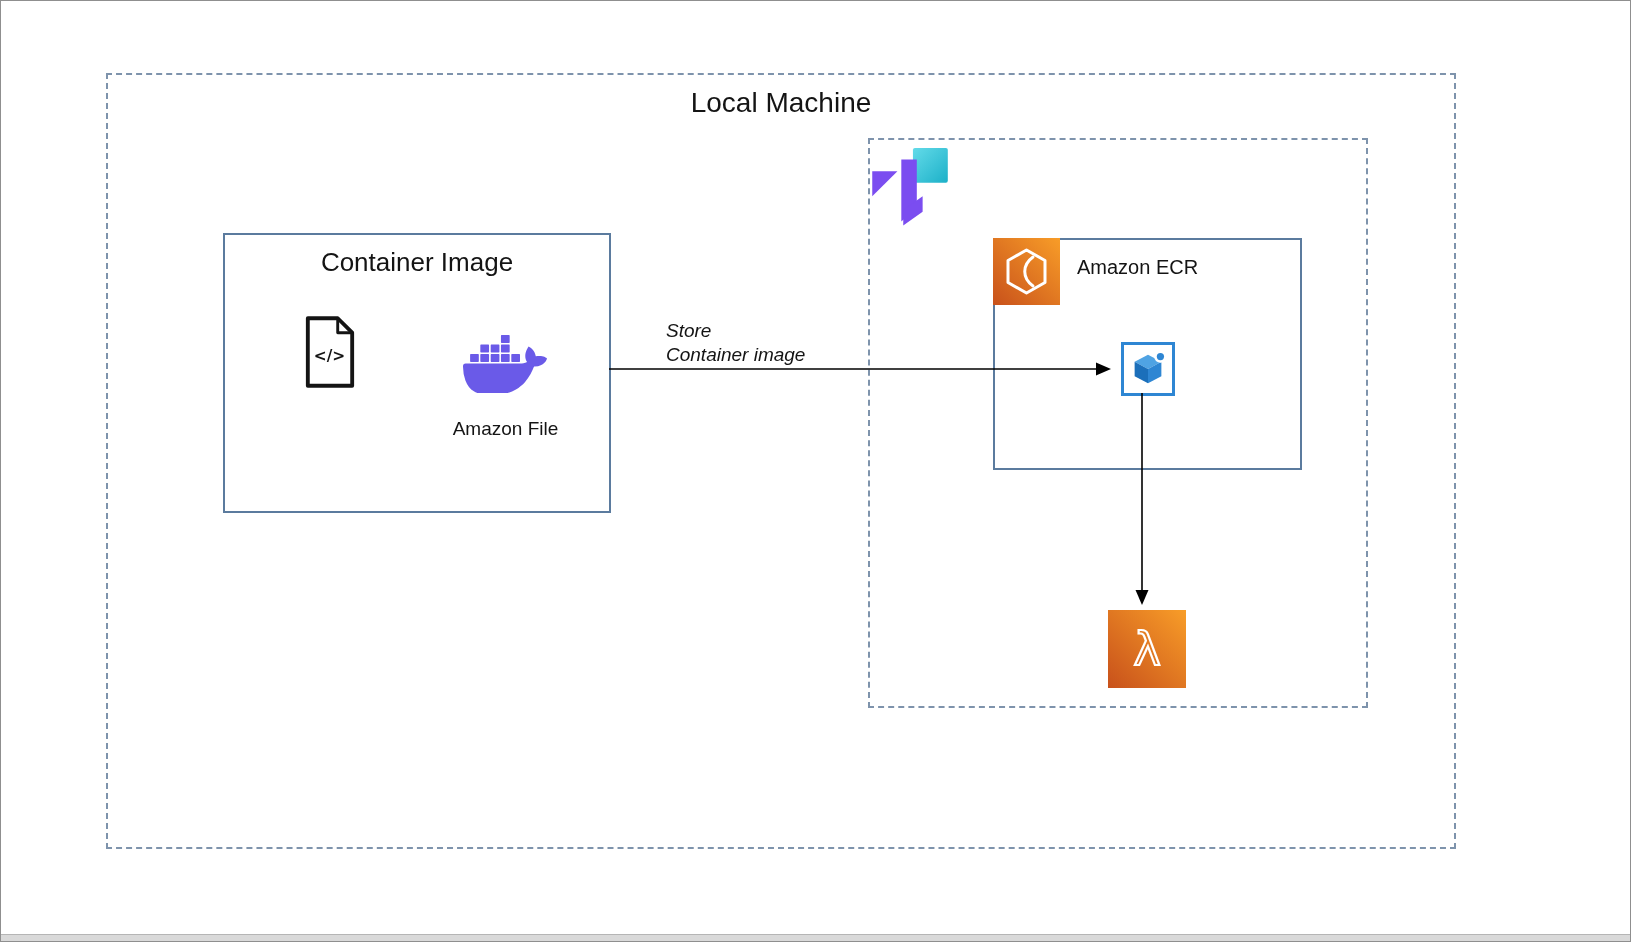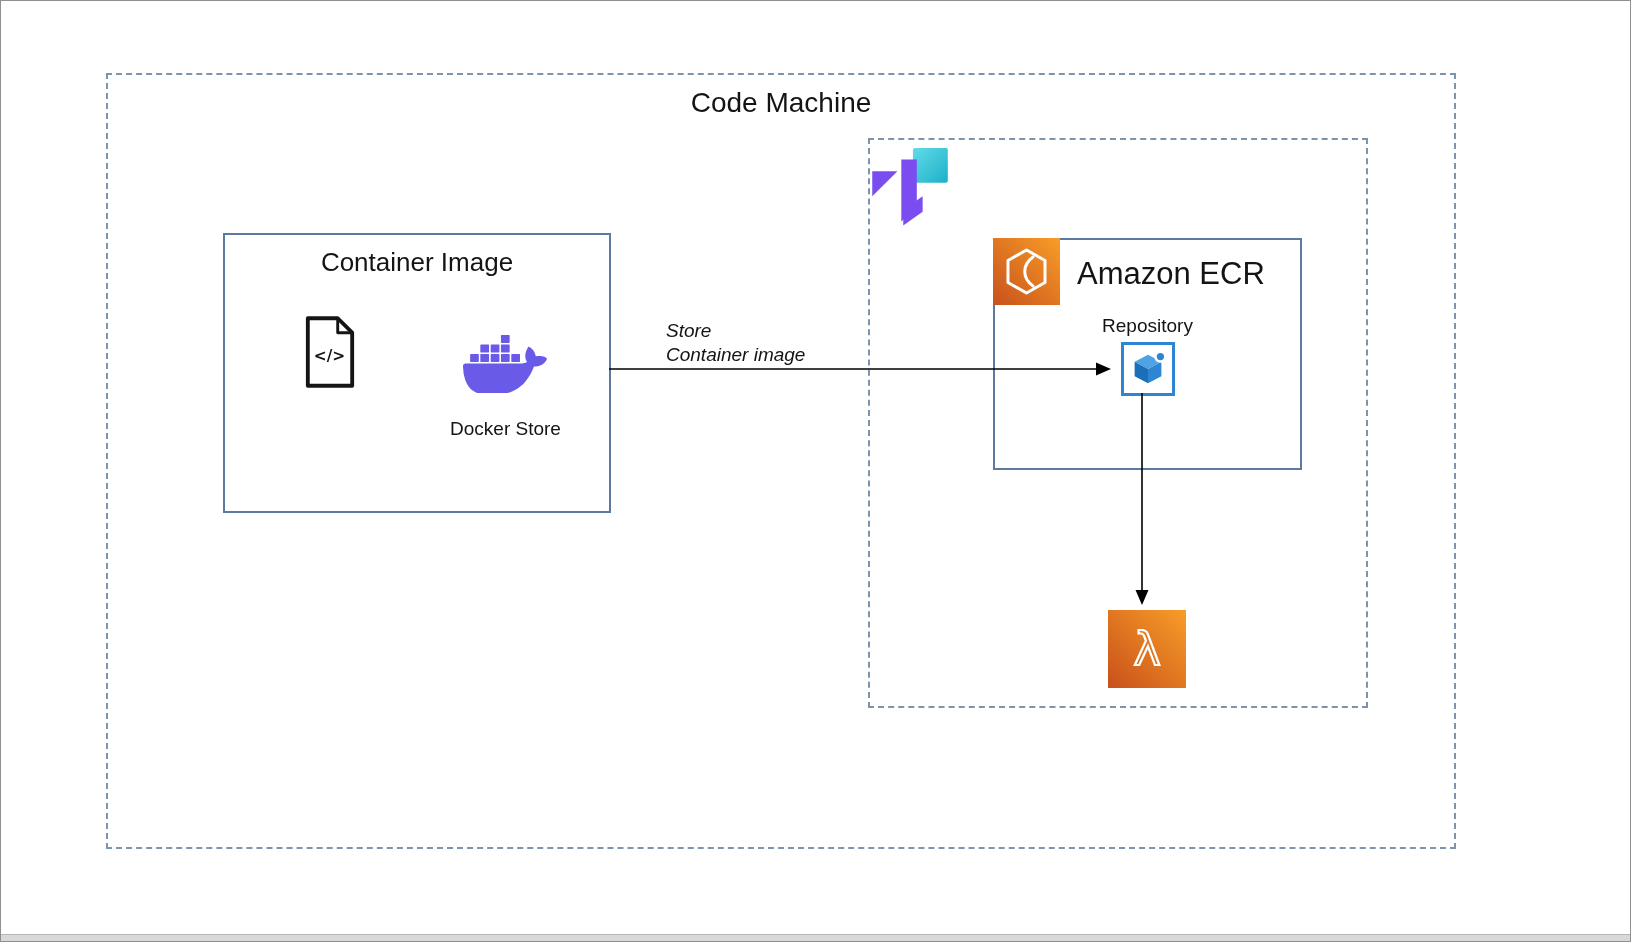--- a/index.html
+++ b/index.html
@@ -45,21 +45,21 @@
   .localstack { left:760px; top:63px; width:500px; height:570px; }
   .ls-title { top:12px; font-size:26px; }
   .ls-logo  { position:absolute; left:2px; top:6px; width:78px; height:92px; }
   .ls-purple { fill:var(--localstack-purple,#7b4df0); }
   .stop-teal-a { stop-color:var(--localstack-teal-light,#63dbe9); }
   .stop-teal-b { stop-color:var(--localstack-teal-dark,#1cb0c8); }
 
   
   .ecr-box { left:123px; top:98px; width:309px; height:232px; }
   .ecr-icon { position:absolute; left:-2px; top:-2px; width:67px; height:67px; }
-  .ecr-title { position:absolute; left:82px; top:16px; font-size:31px; color:var(--text,#141414); }
+  .ecr-title { position:absolute; left:82px; top:16px; font-size:20px; color:var(--text,#141414); }
   .repo-label { left:0; right:0; top:74px; text-align:center; }
   .repo-icon { position:absolute; left:126px; top:102px; width:54px; height:54px;
                border:3px solid var(--repo-blue,#2e86d3); background:#fff;
                display:flex; align-items:center; justify-content:center; }
   .repo-cube { width:42px; height:42px; }
   .repo-top   { fill:var(--repo-blue-light,#4fa3e3); }
   .repo-left  { fill:var(--repo-blue-dark,#1b6fba); }
   .repo-right { fill:var(--repo-blue,#2e86d3); }
   .repo-dot   { fill:var(--repo-blue,#2e86d3); }
   .stop-orange-a { stop-color:var(--aws-orange-dark,#c8511b); }
@@ -80,35 +80,35 @@
 
   .bottom-strip { position:absolute; left:0; right:0; bottom:0; height:7px;
                   background:var(--window-edge,#d9d9d9); border-top:1px solid #b5b5b5; }
 </style>
 </head>
 <body>
 
 <div class="canvas">
 
   <div class="dashed-box local-machine">
-    <div class="box-title lm-title">Code Machine</div>
+    <div class="box-title lm-title">Local Machine</div>
 
     <div class="solid-box container-image">
       <div class="box-title ci-title">Container Image</div>
 
       <svg class="code-icon" viewBox="0 0 56 76">
         <path class="doc-outline" d="M5 3 H36 L51 18 V73 H5 Z"></path>
         <path class="doc-fold" d="M36 3 V18 H51"></path>
         <text class="doc-code" x="27.5" y="47">&lt;/&gt;</text>
       </svg>
 
       <svg class="docker-icon" viewBox="0 3 24 16.2">
         <path class="docker-path" d="M13.983 11.078h2.119a.186.186 0 0 0 .186-.185V9.006a.186.186 0 0 0-.186-.186h-2.119a.185.185 0 0 0-.185.185v1.888c0 .102.083.185.185.185m-2.954-5.43h2.118a.186.186 0 0 0 .186-.186V3.574a.186.186 0 0 0-.186-.185h-2.118a.185.185 0 0 0-.185.185v1.888c0 .102.082.185.185.185m0 2.716h2.118a.187.187 0 0 0 .186-.186V6.29a.186.186 0 0 0-.186-.185h-2.118a.185.185 0 0 0-.185.185v1.887c0 .102.082.185.185.186m-2.93 0h2.12a.186.186 0 0 0 .184-.186V6.29a.185.185 0 0 0-.185-.185H8.1a.185.185 0 0 0-.185.185v1.887c0 .102.083.185.185.186m-2.964 0h2.119a.186.186 0 0 0 .185-.186V6.29a.185.185 0 0 0-.185-.185H5.136a.186.186 0 0 0-.186.185v1.887c0 .102.084.185.186.186m5.893 2.715h2.118a.186.186 0 0 0 .186-.185V9.006a.186.186 0 0 0-.186-.186h-2.118a.185.185 0 0 0-.185.185v1.888c0 .102.082.185.185.185m-2.93 0h2.12a.185.185 0 0 0 .184-.185V9.006a.185.185 0 0 0-.184-.186h-2.12a.185.185 0 0 0-.184.185v1.888c0 .102.083.185.185.185m-2.964 0h2.119a.185.185 0 0 0 .185-.185V9.006a.185.185 0 0 0-.184-.186h-2.12a.186.186 0 0 0-.186.186v1.887c0 .102.084.185.186.185m-2.92 0h2.12a.185.185 0 0 0 .184-.185V9.006a.185.185 0 0 0-.184-.186h-2.12a.185.185 0 0 0-.184.185v1.888c0 .102.082.185.185.185M23.763 9.89c-.065-.051-.672-.51-1.954-.51-.338.001-.676.03-1.01.087-.248-1.7-1.653-2.53-1.716-2.566l-.344-.199-.226.327c-.284.438-.49.922-.612 1.43-.23.97-.09 1.882.403 2.661-.595.332-1.55.413-1.744.42H.751a.751.751 0 0 0-.75.748 11.376 11.376 0 0 0 .692 4.062c.545 1.428 1.355 2.48 2.41 3.124 1.18.723 3.1 1.137 5.275 1.137.983.003 1.963-.086 2.93-.266a12.248 12.248 0 0 0 3.823-1.389c.98-.567 1.86-1.288 2.61-2.136 1.252-1.418 1.998-2.997 2.553-4.4h.221c1.372 0 2.215-.549 2.68-1.009.309-.293.55-.65.707-1.046l.098-.288z"></path>
       </svg>
-      <div class="label docker-label">Docker Store</div>
+      <div class="label docker-label">Amazon File</div>
     </div>
 
     <div class="label store-label multiline">Store
 Container image</div>
 
     <div class="dashed-box localstack">
 
       <svg class="ls-logo" viewBox="0 0 80 95">
         <defs>
           <linearGradient id="lsTeal" x1="0" y1="0" x2="1" y2="1">
@@ -128,21 +128,20 @@
             <linearGradient id="awsOrange1" x1="0" y1="1" x2="1" y2="0">
               <stop offset="0" class="stop-orange-a"></stop>
               <stop offset="1" class="stop-orange-b"></stop>
             </linearGradient>
           </defs>
           <rect width="67" height="67" fill="url(#awsOrange1)"></rect>
           <path class="ecr-cube" d="M33.5 12 L52 22.5 V44.5 L33.5 55 L15 44.5 V22.5 Z"></path>
           <path class="ecr-cube" d="M40 19 C29 27 29 40 40 48"></path>
         </svg>
         <div class="ecr-title">Amazon ECR</div>
-        <div class="label repo-label">Repository</div>
         <div class="repo-icon">
           <svg class="repo-cube" viewBox="0 0 44 44">
             <polygon class="repo-top" points="22,7 36,14.5 22,22 8,14.5"></polygon>
             <polygon class="repo-left" points="8,14.5 22,22 22,37 8,29.5"></polygon>
             <polygon class="repo-right" points="36,14.5 22,22 22,37 36,29.5"></polygon>
             <circle cx="35" cy="9" r="6.5" fill="#ffffff"></circle>
             <circle class="repo-dot" cx="35" cy="9" r="3.8"></circle>
           </svg>
         </div>
       </div>

